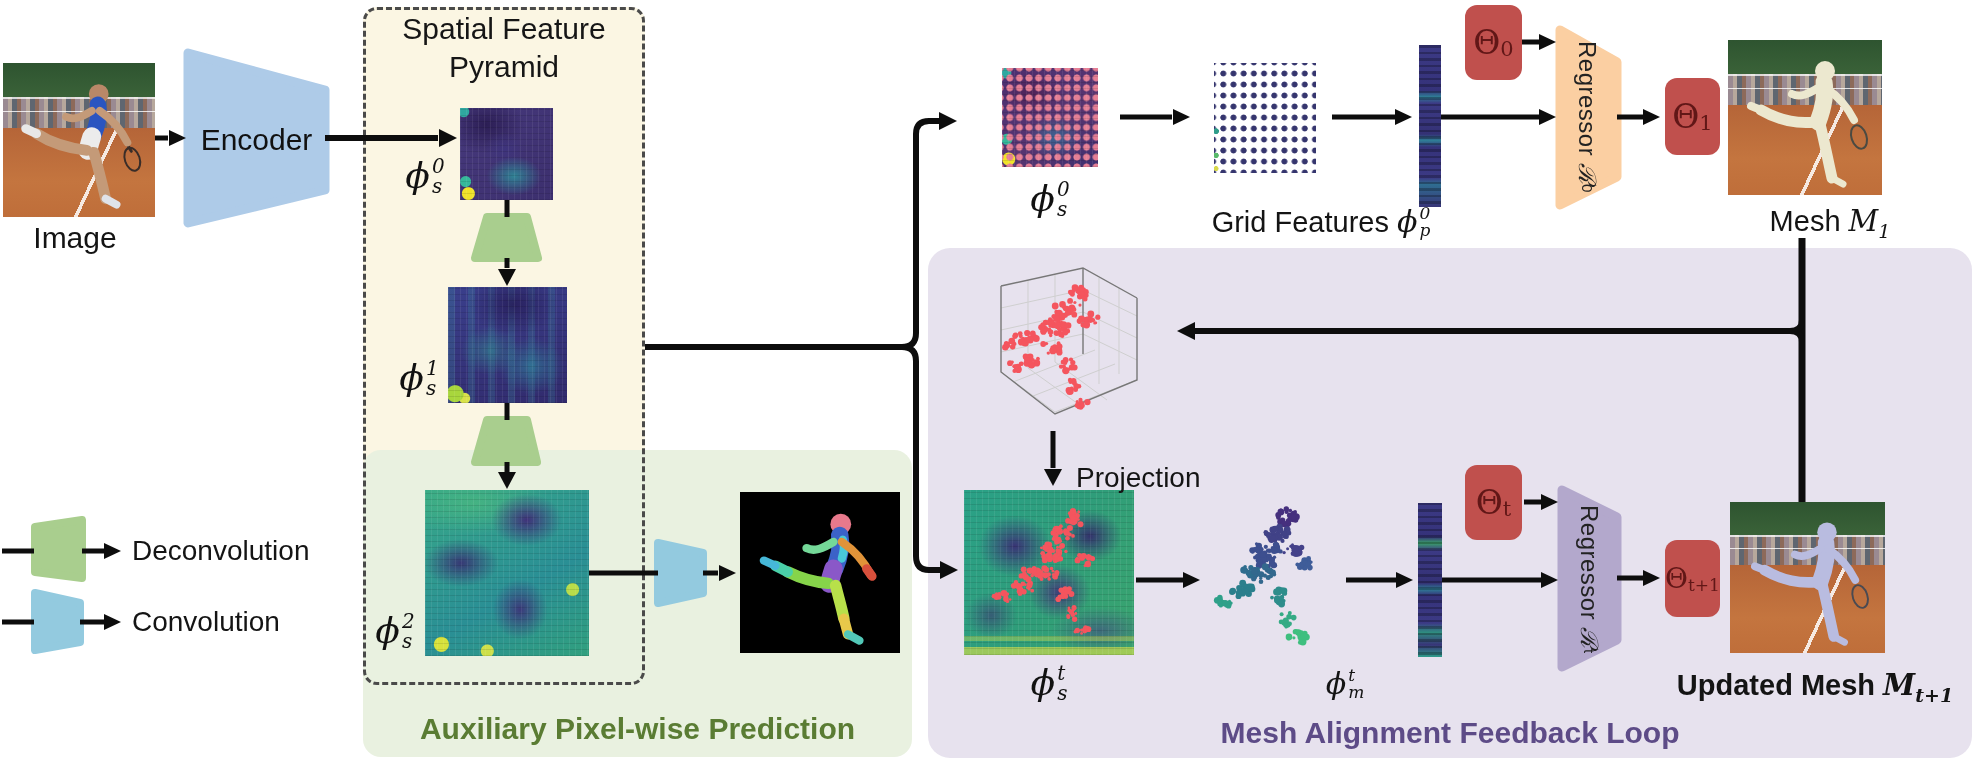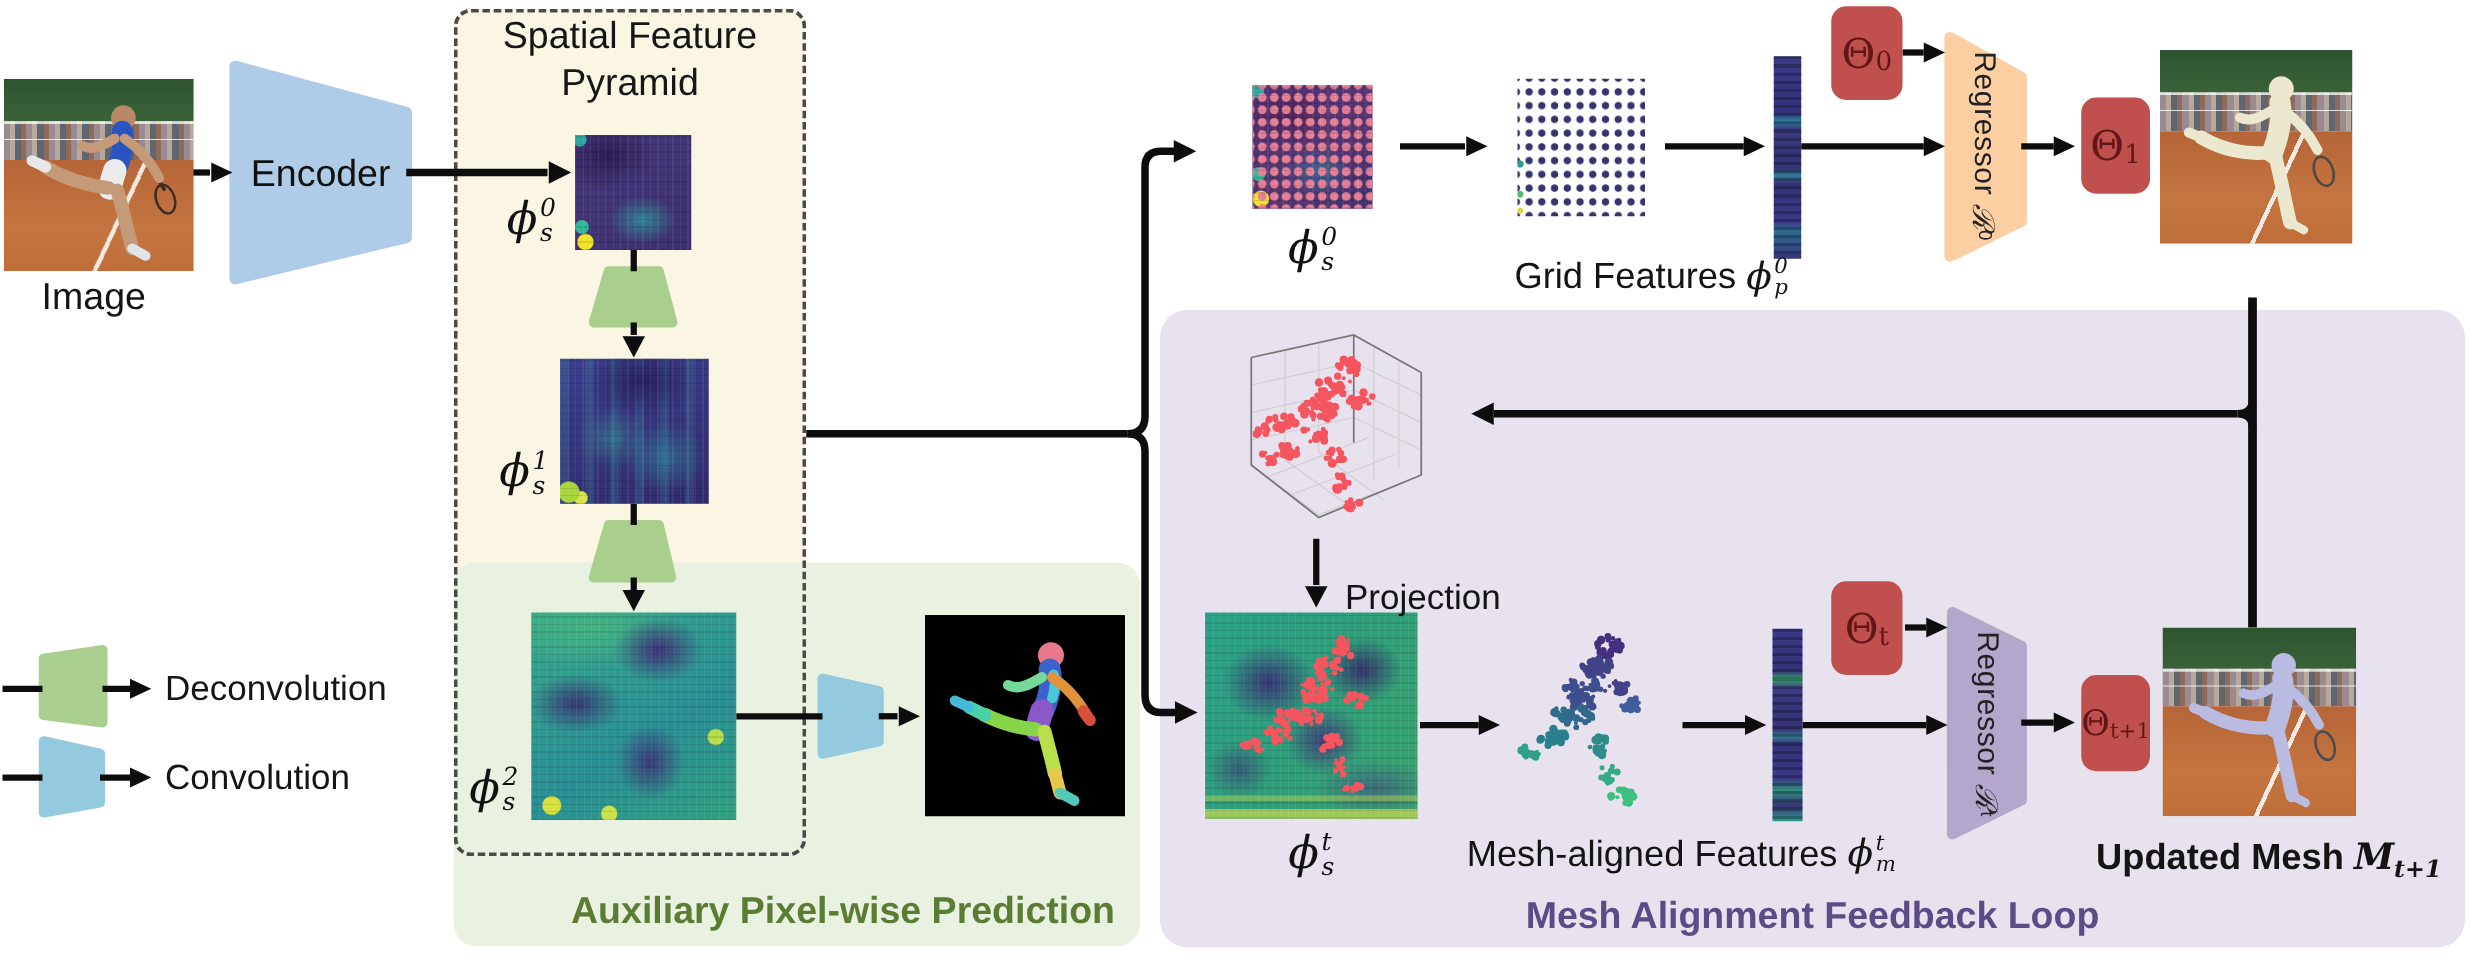--- a/index.html
+++ b/index.html
@@ -10,21 +10,21 @@
   #box-cream{left:363px;top:7px;width:282px;height:678px;background:#fbf6e3;border-radius:14px;}
   #box-green{left:363px;top:450px;width:549px;height:307px;background:#e9f1e0;border-radius:18px;}
   #box-purple{left:928px;top:248px;width:1044px;height:510px;background:#e7e2ee;border-radius:22px;}
   #dash-border{left:363px;top:7px;width:282px;height:678px;border:3px dashed #4a4a4a;border-radius:14px;box-sizing:border-box;background:transparent;z-index:3;}
   
   #overlay{left:0;top:0;width:1986px;height:775px;z-index:4;pointer-events:none;}
   
   .lbl{font-size:29px;color:#141414;text-align:center;line-height:1.05;z-index:6;}
   .lbl.left{text-align:left;}
   .boxtitle{font-size:30px;font-weight:bold;text-align:center;z-index:6;}
-  #lbl-aux{color:#5a7c33;text-align:right;}
+  #lbl-aux{color:#5a7c33;}
   #lbl-mafl{color:#5d4b87;}
   .sfp-title{font-size:30px;color:#161616;text-align:center;z-index:6;}
   
   .mlab{font-family:"DejaVu Serif","Liberation Serif",serif;font-style:italic;font-size:36px;color:#111;
         display:flex;align-items:center;justify-content:center;z-index:6;}
   .mstack{display:inline-flex;flex-direction:column;align-items:flex-start;font-size:20px;line-height:1.02;margin-left:2px;transform:translateY(1px);}
   .mlab-inline{font-family:"DejaVu Serif","Liberation Serif",serif;font-style:italic;font-size:30px;display:inline-flex;align-items:center;}
   .mlab-inline .mstack{font-size:17px;}
   .serifM{font-family:"DejaVu Serif","Liberation Serif",serif;font-style:italic;}
   
@@ -324,20 +324,24 @@
         <circle cx="97" cy="31" r="10" fill="#ece8cf" stroke="none"></circle>
         <path d="M96,42 C98,54 96,66 90,82" stroke-width="17"></path>
         <path d="M98,48 C110,56 120,68 126,80" stroke-width="8"></path>
         <path d="M90,48 C80,54 72,58 64,54" stroke-width="8"></path>
         <path d="M87,82 C70,84 50,80 33,70" stroke-width="11"></path>
         <path d="M33,70 L23,66" stroke-width="8"></path>
         <path d="M92,84 C96,100 100,120 104,138" stroke-width="11"></path>
         <path d="M104,138 L115,144" stroke-width="7"></path>
       </g>
     </svg>
+  </div>
+  <div class="abs lbl" style="left:1740px;top:206px;width:180px;">
+    <span>Mesh</span>
+    <span class="serifM"><span>M</span><sub style="font-size:19px;">1</sub></span>
   </div>
 
   <svg class="abs" id="cloud3d" viewBox="0 0 163 175">
     <g stroke="#cfcfcf" stroke-width="1">
       <path d="M16,54 L98,36 M16,76 L98,58 M16,98 L98,80 M98,36 L152,62 M98,58 L152,84 M98,80 L152,106" fill="none"></path>
       <path d="M43,26 L43,114 M70,21 L70,108 M114,24 L114,130 M134,34 L134,120" fill="none"></path>
       <path d="M16,118 L70,158 M43,114 L96,152 M70,108 L122,146 M70,158 L152,126 M48,142 L130,110 M28,128 L110,96" fill="none"></path>
     </g>
     <g stroke="#777" stroke-width="1.4" fill="none">
       <path d="M16,32 V118 L70,160 L152,126 V44 M16,32 L98,14 L152,44 M98,14 V100"></path>
@@ -1050,21 +1054,20 @@
         <circle cx="90.3" cy="129.7" r="2.6" fill="#3fbf7f"></circle>
         <circle cx="93.5" cy="130.4" r="3.2" fill="#3fbf7f"></circle>
         <circle cx="94.6" cy="134.1" r="1.9" fill="#3fbf7f"></circle>
         <circle cx="96.3" cy="130.5" r="2.3" fill="#3fbf7f"></circle>
         <circle cx="94.0" cy="132.7" r="2.0" fill="#3fbf7f"></circle>
         <circle cx="100.4" cy="134.2" r="2.3" fill="#3fbf7f"></circle>
         <circle cx="99.0" cy="135.1" r="3.5" fill="#3fbf7f"></circle>
       </g>
   </svg>
   <div class="abs lbl" style="left:1165px;top:666px;width:360px;z-index:6;">
-    <span>Mesh-aligned Features</span>
     <span class="mlab-inline">
         <span>ϕ</span>
         <span class="mstack">
           <span>t</span>
           <span>m</span>
         </span>
       </span>
   </div>
 
   <div class="abs" id="vec2"></div>

